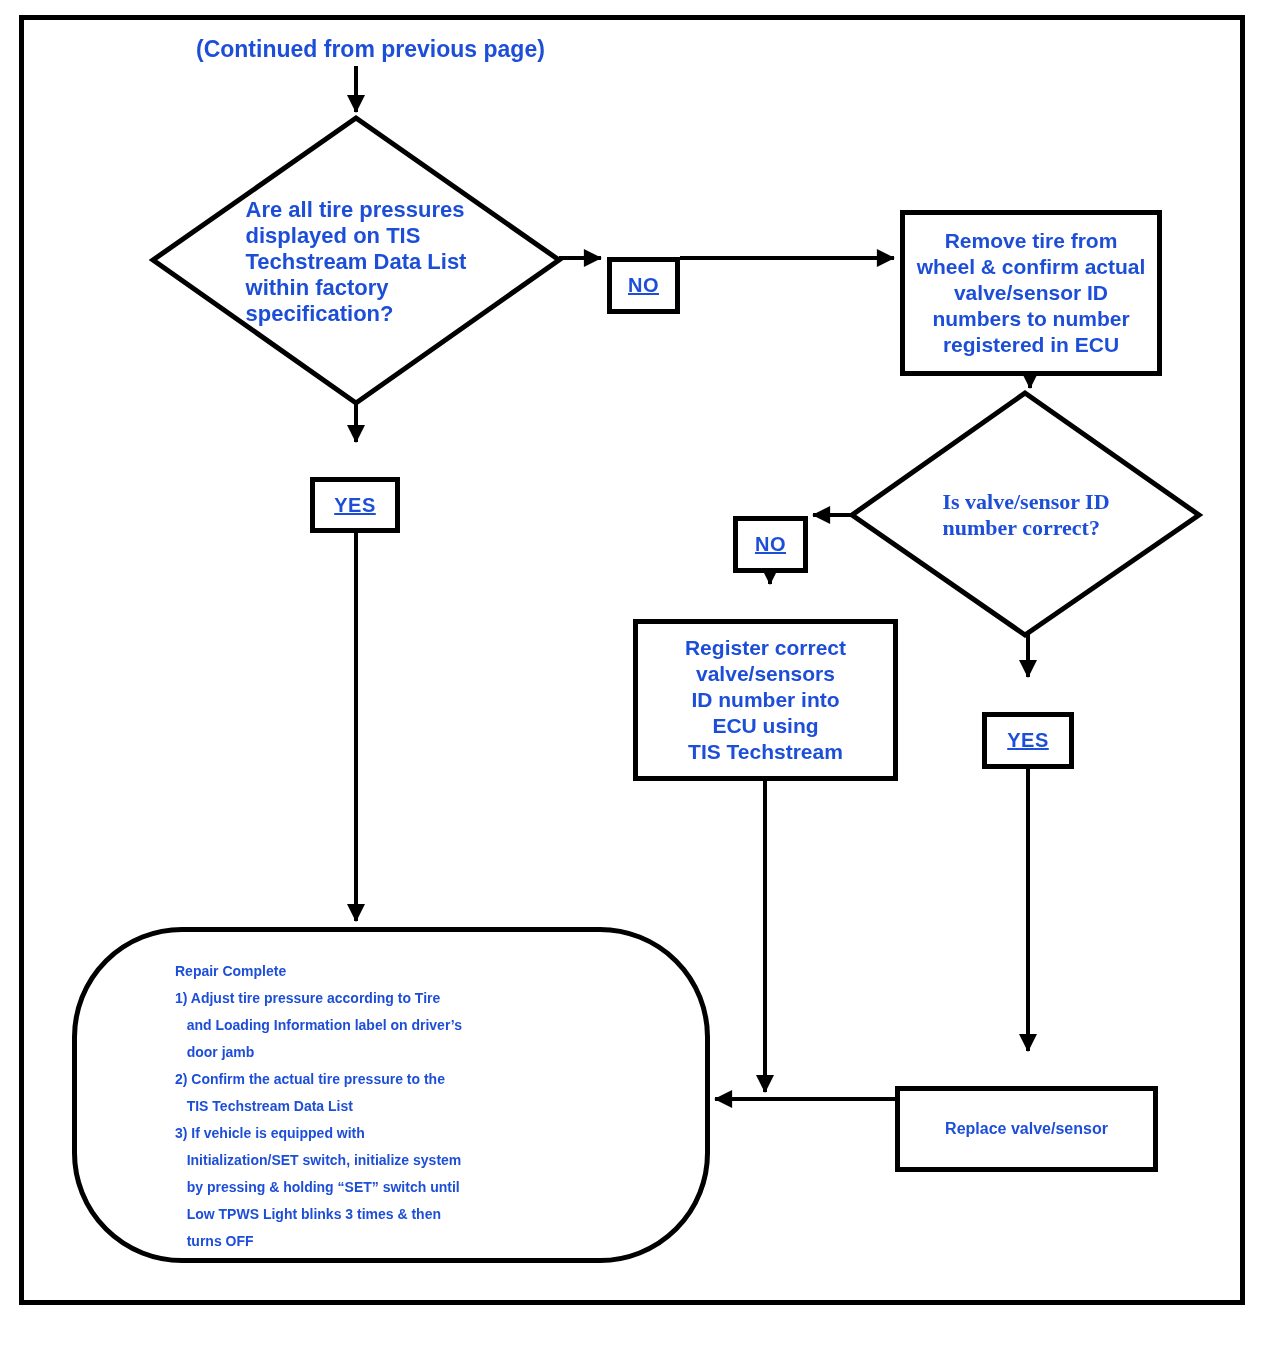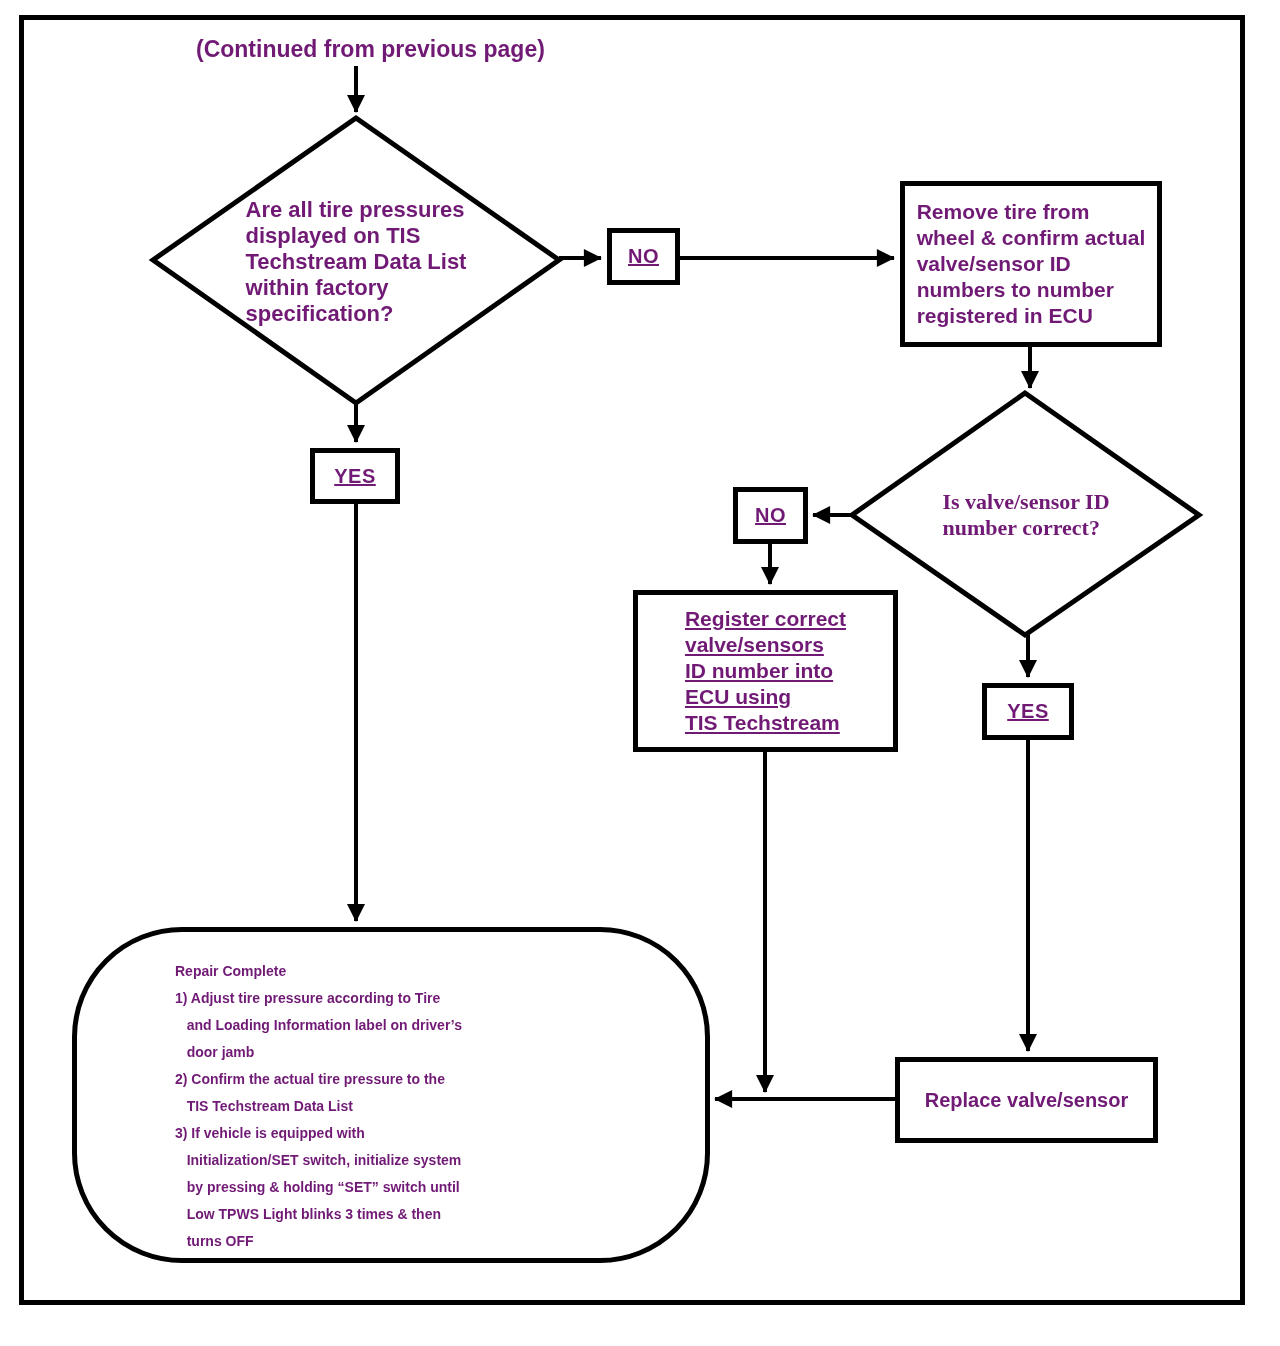--- a/index.html
+++ b/index.html
@@ -1,34 +1,34 @@
 <!DOCTYPE html>
 <html><head>
 <meta charset="utf-8">
 <style>
   html,body{margin:0;padding:0;background:#ffffff;}
   .stage{
     position:relative;width:1280px;height:1346px;background:#ffffff;
-    font-family:"Liberation Sans",sans-serif;font-weight:bold;color:#701a75;
+    font-family:"Liberation Sans",sans-serif;font-weight:bold;color:#1d4ed8;
     overflow:hidden;
   }
   .frame{
     position:absolute;left:19px;top:15px;width:1226px;height:1290px;
     border:5px solid #000;box-sizing:border-box;
   }
   .wires{position:absolute;left:0;top:0;width:1280px;height:1346px;}
   .wires line, .wires polygon{stroke:#000;}
   .node{
     position:absolute;box-sizing:border-box;background:#ffffff;
     border:5px solid #000;display:flex;align-items:center;justify-content:center;
-    text-align:left;white-space:pre-line;
+    text-align:center;white-space:pre-line;margin-top:29px;
   }
   .small{font-size:20px;letter-spacing:0.5px;text-decoration:underline;}
   .mid{font-size:21px;line-height:26px;}
-  .single{font-size:20px;}
+  .single{font-size:16px;}
   .dlabel{
     position:absolute;display:flex;align-items:center;justify-content:center;
     text-align:left;white-space:pre-line;font-size:22px;line-height:26px;
   }
   .title{position:absolute;left:196px;top:36px;font-size:23px;}
   .pill{
     position:absolute;left:72px;top:927px;width:638px;height:336px;
     box-sizing:border-box;border:5px solid #000;border-radius:110px;background:#fff;
   }
   .pill-text{
@@ -83,21 +83,21 @@
 numbers to number
 registered in ECU</div>
 
   <div class="node small" style="left:310px;top:448px;width:90px;height:56px;">YES</div>
 
   <div class="dlabel" style="left:875px;top:487px;width:302px;height:56px;font-family:Liberation Serif, serif;">Is valve/sensor ID
 number correct?</div>
 
   <div class="node small" style="left:733px;top:487px;width:75px;height:57px;">NO</div>
 
-  <div class="node mid" style="left:633px;top:590px;width:265px;height:162px;text-decoration:underline;">Register correct
+  <div class="node mid" style="left:633px;top:590px;width:265px;height:162px;">Register correct
 valve/sensors
 ID number into
 ECU using
 TIS Techstream</div>
 
   <div class="node small" style="left:982px;top:683px;width:92px;height:57px;">YES</div>
 
   <div class="node single" style="left:895px;top:1057px;width:263px;height:86px;">Replace valve/sensor</div>
 
   <div class="pill">

